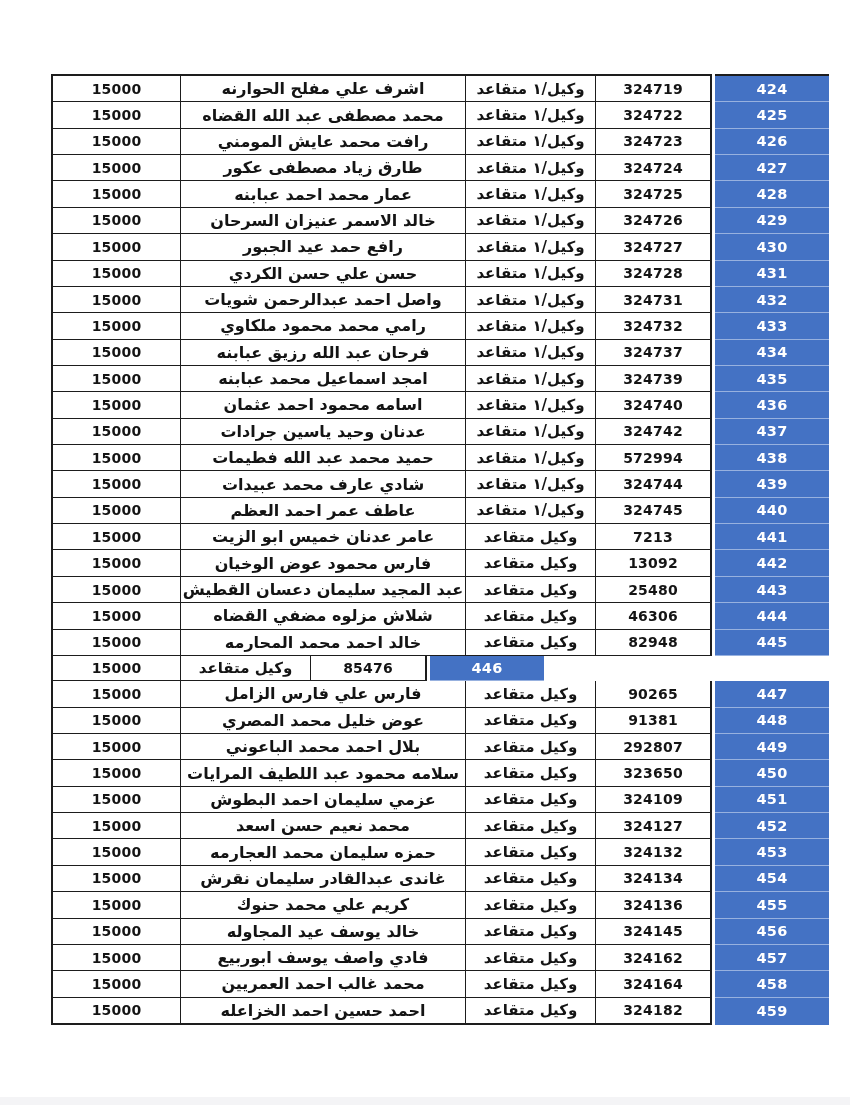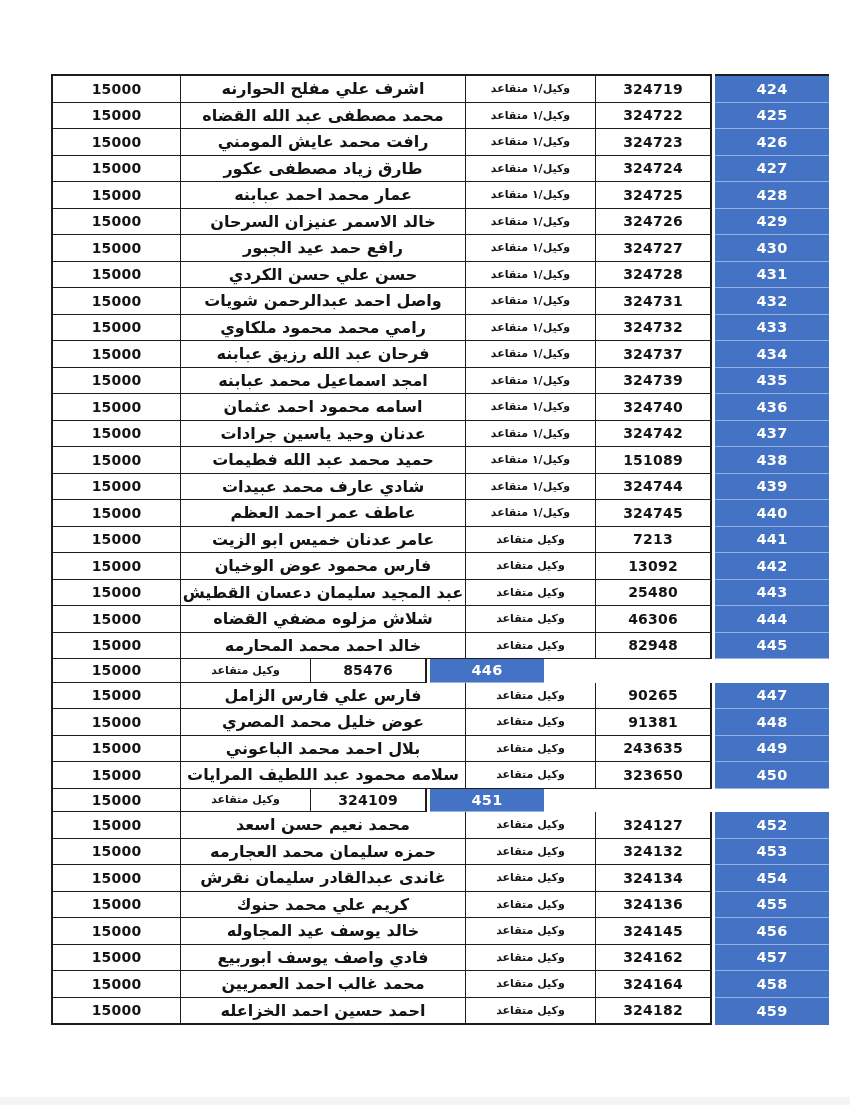--- a/index.html
+++ b/index.html
@@ -57,21 +57,21 @@
     letter-spacing: 0.2px;
   }
   .c.name {
     width: 285px;
     direction: rtl;
     font-size: 16px;
   }
   .c.rank {
     width: 130px;
     direction: rtl;
-    font-size: 11px;
+    font-size: 15px;
   }
   .c.number {
     width: 116px;
     border-right: 2px solid #1d1d1d;
     font-size: 14px;
     letter-spacing: 0.2px;
   }
   .trow:first-child .c { border-top: 2px solid #1d1d1d; }
   .trow:last-child .c { border-bottom: 2.5px solid #1d1d1d; }
   .c.rowno {
@@ -200,21 +200,21 @@
     <div class="c name">عدنان وحيد ياسين جرادات</div>
     <div class="c rank">وكيل/١ متقاعد</div>
     <div class="c number">324742</div>
     <div class="c rowno">437</div>
   </div>
 
   <div class="trow">
     <div class="c amount">15000</div>
     <div class="c name">حميد محمد عبد الله فطيمات</div>
     <div class="c rank">وكيل/١ متقاعد</div>
-    <div class="c number">151089</div>
+    <div class="c number">572994</div>
     <div class="c rowno">438</div>
   </div>
 
   <div class="trow">
     <div class="c amount">15000</div>
     <div class="c name">شادي عارف محمد عبيدات</div>
     <div class="c rank">وكيل/١ متقاعد</div>
     <div class="c number">324744</div>
     <div class="c rowno">439</div>
   </div>
@@ -287,34 +287,35 @@
     <div class="c name">عوض خليل محمد المصري</div>
     <div class="c rank">وكيل متقاعد</div>
     <div class="c number">91381</div>
     <div class="c rowno">448</div>
   </div>
 
   <div class="trow">
     <div class="c amount">15000</div>
     <div class="c name">بلال احمد محمد الباعوني</div>
     <div class="c rank">وكيل متقاعد</div>
-    <div class="c number">243635</div>
+    <div class="c number">292807</div>
     <div class="c rowno">449</div>
   </div>
 
   <div class="trow">
     <div class="c amount">15000</div>
     <div class="c name">سلامه محمود عبد اللطيف المرايات</div>
     <div class="c rank">وكيل متقاعد</div>
     <div class="c number">323650</div>
     <div class="c rowno">450</div>
   </div>
 
   <div class="trow">
     <div class="c amount">15000</div>
+    <div class="c name">عزمي سليمان احمد البطوش</div>
     <div class="c rank">وكيل متقاعد</div>
     <div class="c number">324109</div>
     <div class="c rowno">451</div>
   </div>
 
   <div class="trow">
     <div class="c amount">15000</div>
     <div class="c name">محمد نعيم حسن اسعد</div>
     <div class="c rank">وكيل متقاعد</div>
     <div class="c number">324127</div>

